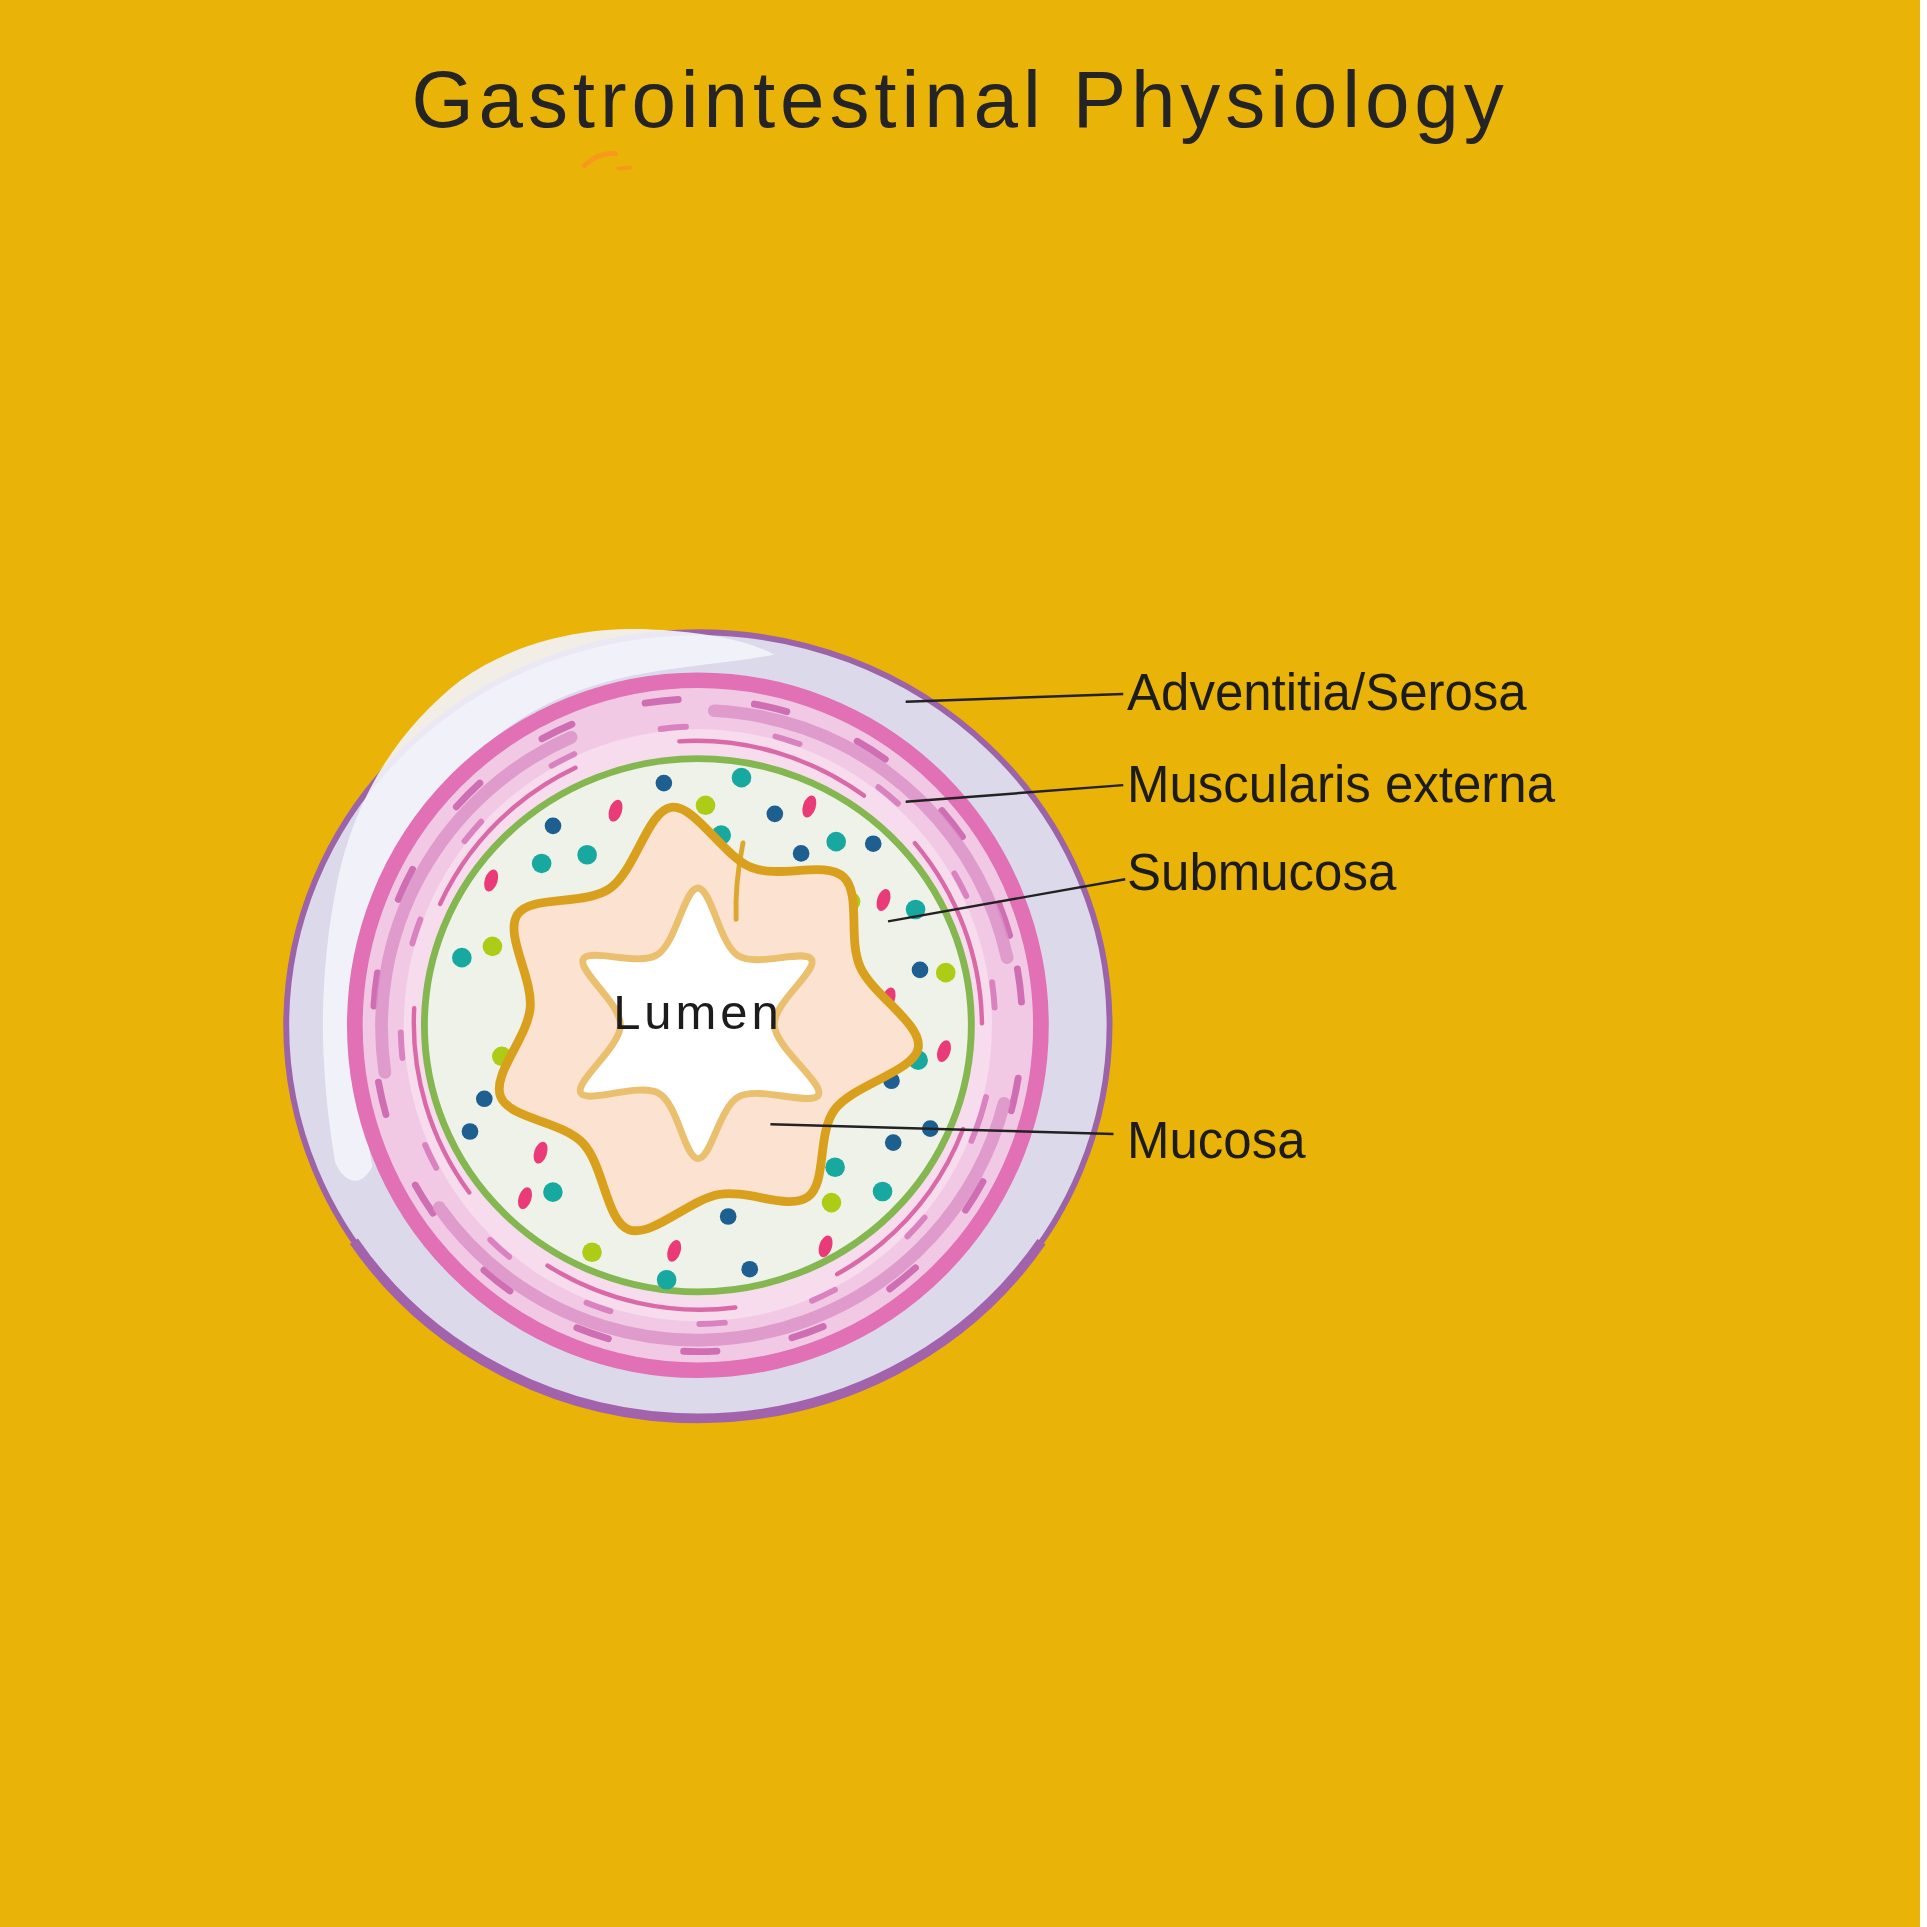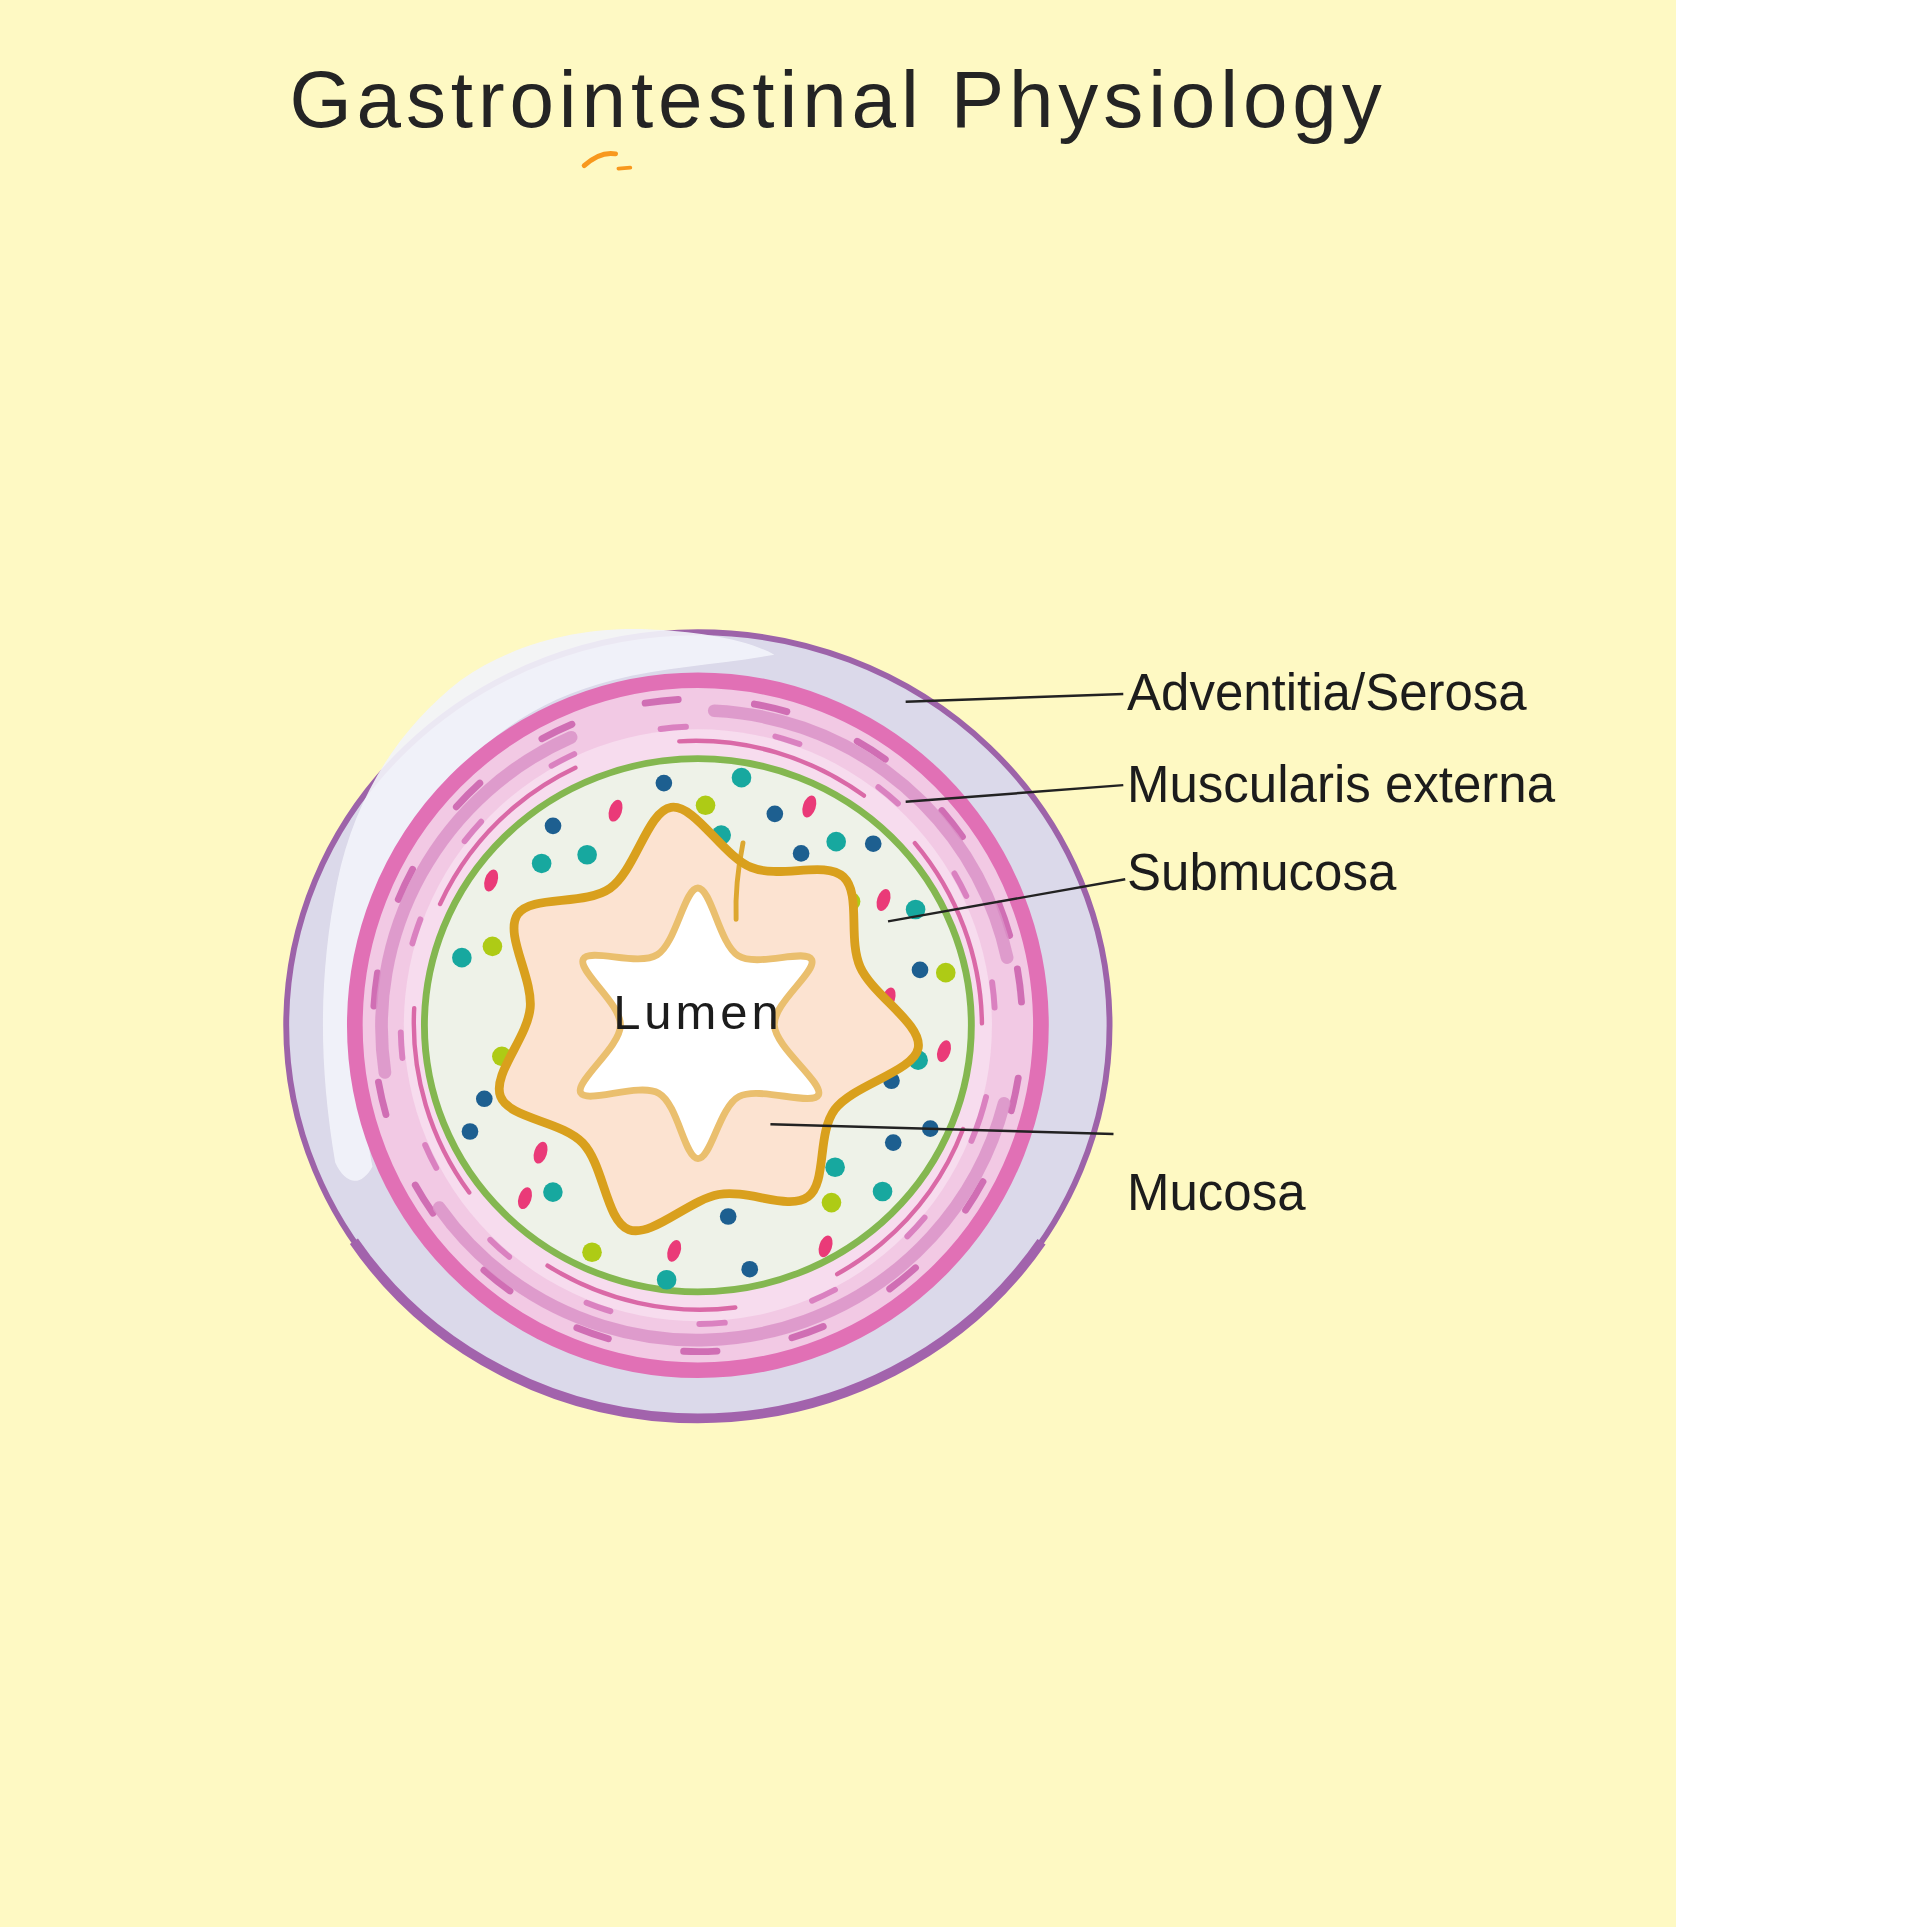--- a/index.html
+++ b/index.html
@@ -1,29 +1,29 @@
 <!DOCTYPE html>
 <html><head>
 <meta charset="utf-8">
 <style>
   html,body{margin:0;padding:0;background:#ffffff;}
-  .page{position:relative;width:1676px;height:1928px;background:#fef9c3;overflow:hidden;
+  .page{position:relative;width:1920px;height:1928px;background:#eab308;overflow:hidden;
         font-family:"Liberation Sans",sans-serif;}
   .page-title{position:absolute;top:54px;left:0;width:100%;text-align:center;
         font-size:80px;font-weight:400;letter-spacing:4.9px;color:#242424;}
   .subtitle{position:absolute;top:434px;left:0;width:100%;text-align:center;
         font-size:55px;line-height:69px;letter-spacing:1px;color:#3c3c3c;}
   .diagram-svg{position:absolute;left:0;top:0;width:1928px;height:1928px;}
   .layer-heading{position:absolute;left:1127px;font-size:51px;line-height:69px;
         color:#1c1c1c;white-space:nowrap;}
   .layer-details{position:absolute;left:1153px;font-family:"Liberation Serif",serif;
         font-size:49px;color:#111111;white-space:nowrap;}
   .details-3{top:897px;line-height:58px;}
   .details-mucosa{top:1169px;line-height:55px;}
-  .t-adventitia{top:658px;} .t-muscularis{top:750px;} .t-submucosa{top:838px;} .t-mucosa{top:1158px;}
+  .t-adventitia{top:658px;} .t-muscularis{top:750px;} .t-submucosa{top:838px;} .t-mucosa{top:1106px;}
 </style>
 </head>
 <body>
 
 <div class="page">
 
   <div class="page-title">Gastrointestinal Physiology</div>
 
 
   <svg class="diagram-svg" viewBox="0 0 1967 1967">

